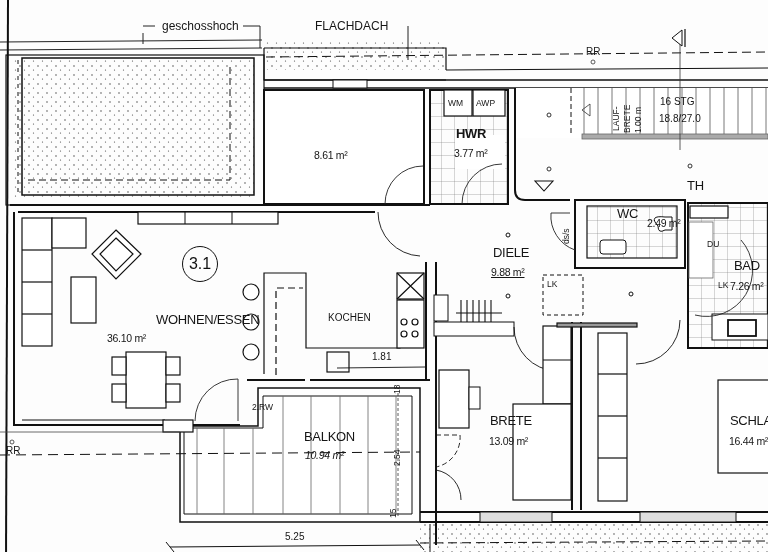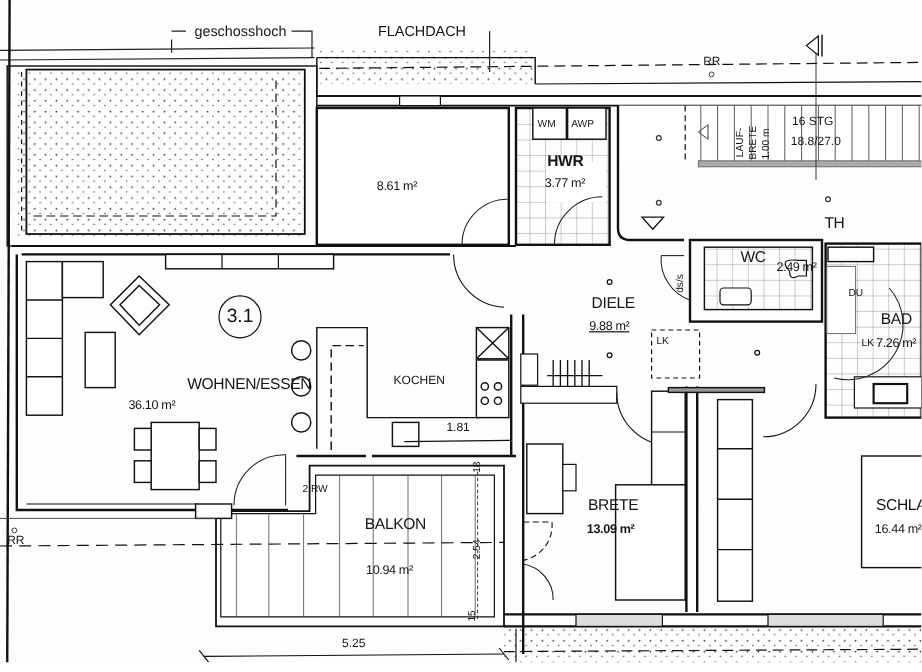--- a/index.html
+++ b/index.html
@@ -257,25 +257,25 @@
   <span class="lbl room" style="left:456px;top:127px;font-weight:bold;">HWR</span>
   <span class="lbl area" style="left:454px;top:148px;">3.77 m²</span>
   <span class="lbl room" style="left:493px;top:246px;">DIELE</span>
   <span class="lbl area" style="left:491px;top:267px;text-decoration:underline;">9.88 m²</span>
   <span class="lbl room" style="left:687px;top:146px;margin-top:33px;">TH</span>
   <span class="lbl room" style="left:617px;top:207px;text-align:right;">WC</span>
   <span class="lbl area" style="left:613px;top:218px;margin-left:34px;">2.49 m²</span>
   <span class="lbl room" style="left:734px;top:259px;">BAD</span>
   <span class="lbl area" style="left:730px;top:281px;">7.26 m²</span>
   <span class="lbl room" style="left:490px;top:414px;">BRETE</span>
-  <span class="lbl area" style="left:489px;top:436px;font-weight:bold;">13.09 m²</span>
+  <span class="lbl area" style="left:489px;top:436px;">13.09 m²</span>
   <span class="lbl room" style="left:730px;top:414px;">SCHLA</span>
   <span class="lbl area" style="left:729px;top:436px;">16.44 m²</span>
   <span class="lbl room" style="left:304px;top:430px;">BALKON</span>
-  <span class="lbl area" style="left:305px;top:470px;">10.94 m²</span>
+  <span class="lbl area" style="left:305px;top:450px;font-style:italic;">10.94 m²</span>
 
   <span class="lbl tiny" style="left:448px;top:99px;">WM</span>
   <span class="lbl tiny" style="left:476px;top:99px;">AWP</span>
   <span class="lbl tiny" style="left:707px;top:240px;">DU</span>
   <span class="lbl tiny" style="left:547px;top:280px;">LK</span>
   <span class="lbl tiny" style="left:718px;top:281px;">LK</span>
   <span class="lbl tiny vert" style="left:562px;top:244px;">ds/s</span>
   <span class="lbl tiny" style="left:208px;top:403px;margin-left:44px;">2.RW</span>
 
   <span class="lbl tiny vert" style="left:612px;top:131px;">LAUF-</span>

